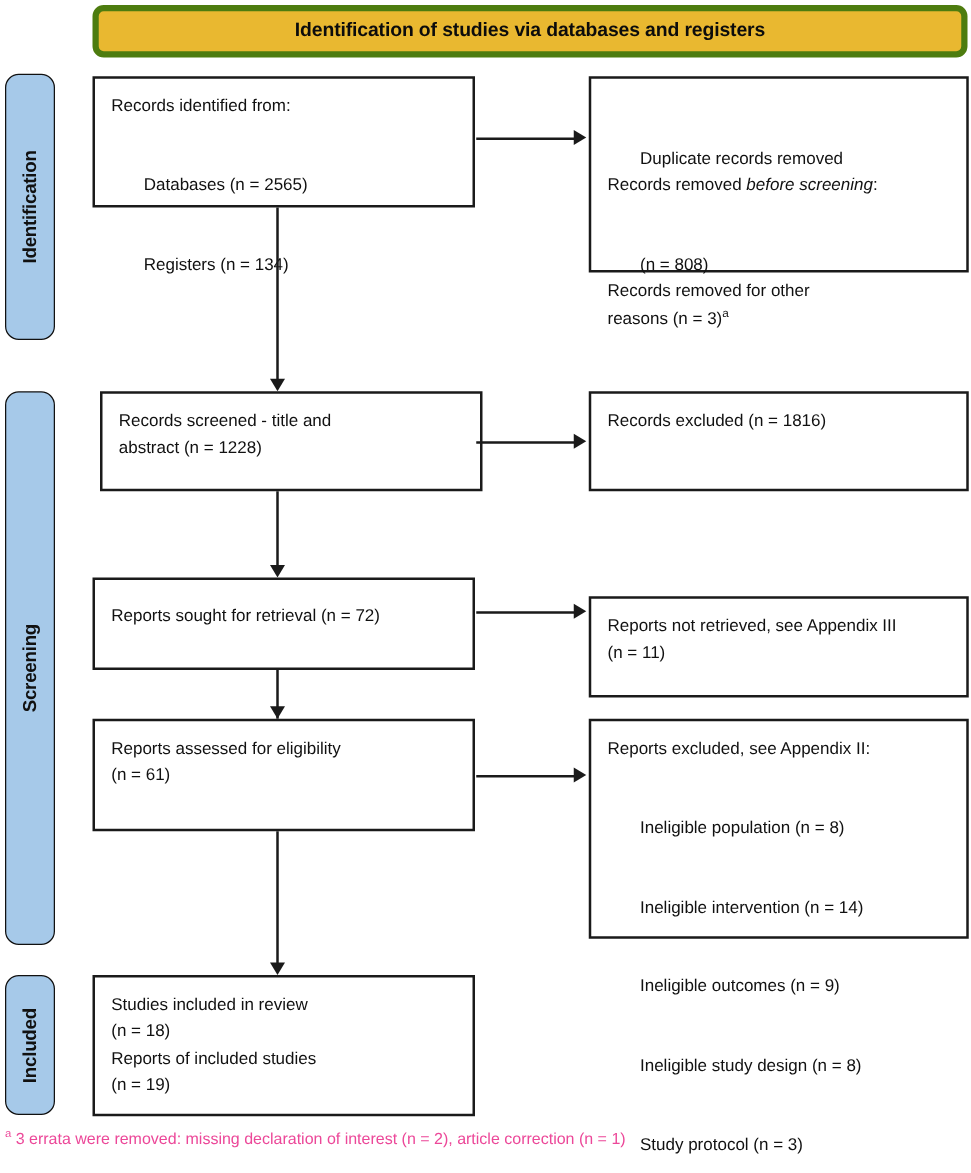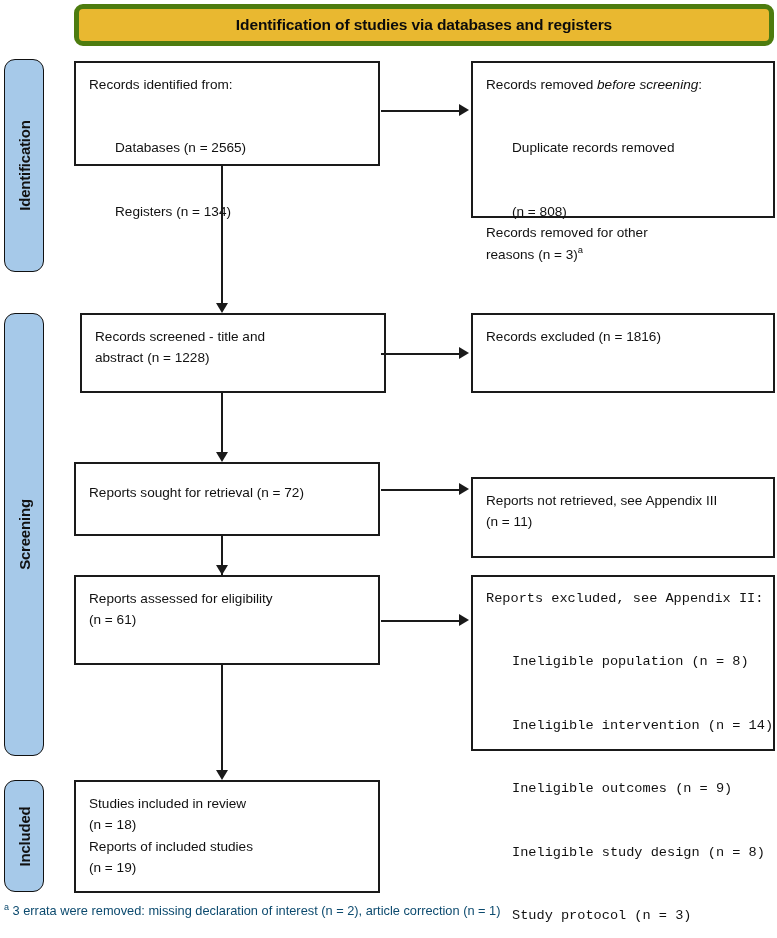--- a/index.html
+++ b/index.html
@@ -107,21 +107,21 @@
     border-left: 10px solid #1a1a1a;
   }
 
   
   .footnote {
     position: absolute;
     left: 4px;
     top: 903px;
     width: 770px;
     font-size: 12.8px;
-    color: #0c4a6e;
+    color: #ec4899;
     white-space: nowrap;
   }
   .footnote sup {
     font-size: 9px;
     vertical-align: super;
     line-height: 0;
   }
 </style>
 </head>
 <body>
@@ -147,22 +147,22 @@
   <div class="flow-box" style="left:74px; top:61px; width:306px; height:105px;">
     <div class="line">Records identified from:</div>
     <div class="line indent">Databases (n = 2565)</div>
     <div class="line indent">Registers (n = 134)</div>
   </div>
 
   <div class="h-line" style="left:381px; top:110px; width:80px;"></div>
   <div class="h-arrow-head" style="left:459px; top:104px;"></div>
 
   <div class="flow-box" style="left:471px; top:61px; width:304px; height:157px;">
+    <div class="line indent">Duplicate records removed</div>
     <div class="line"><span>Records removed </span><em>before screening</em><span>:</span></div>
-    <div class="line indent">Duplicate records removed</div>
     <div class="line indent">(n = 808)</div>
     <div class="line">Records removed for other</div>
     <div class="line"><span>reasons (n = 3)</span><sup>a</sup></div>
   </div>
 
   <div class="v-line" style="left:221px; top:166px; height:138px;"></div>
   <div class="v-arrow-head" style="left:215.5px; top:303px;"></div>
 
   <div class="flow-box" style="left:80px; top:313px; width:306px; height:80px;">
     <div class="line">Records screened - title and</div>
@@ -195,21 +195,21 @@
   <div class="v-arrow-head" style="left:215.5px; top:565px;"></div>
 
   <div class="flow-box" style="left:74px; top:575px; width:306px; height:90px;">
     <div class="line">Reports assessed for eligibility</div>
     <div class="line">(n = 61)</div>
   </div>
 
   <div class="h-line" style="left:381px; top:620px; width:80px;"></div>
   <div class="h-arrow-head" style="left:459px; top:614px;"></div>
 
-  <div class="flow-box" style="left:471px; top:575px; width:304px; height:176px;font-family:Liberation Mono, monospace;">
+  <div class="flow-box" style="left:471px; top:575px; width:304px; height:176px;">
     <div class="line">Reports excluded, see Appendix II:</div>
     <div class="line indent">Ineligible population (n = 8)</div>
     <div class="line indent">Ineligible intervention (n = 14)</div>
     <div class="line indent">Ineligible outcomes (n = 9)</div>
     <div class="line indent">Ineligible study design (n = 8)</div>
     <div class="line indent">Study protocol (n = 3)</div>
   </div>
 
   <div class="v-line" style="left:221px; top:665px; height:106px;"></div>
   <div class="v-arrow-head" style="left:215.5px; top:770px;"></div>

